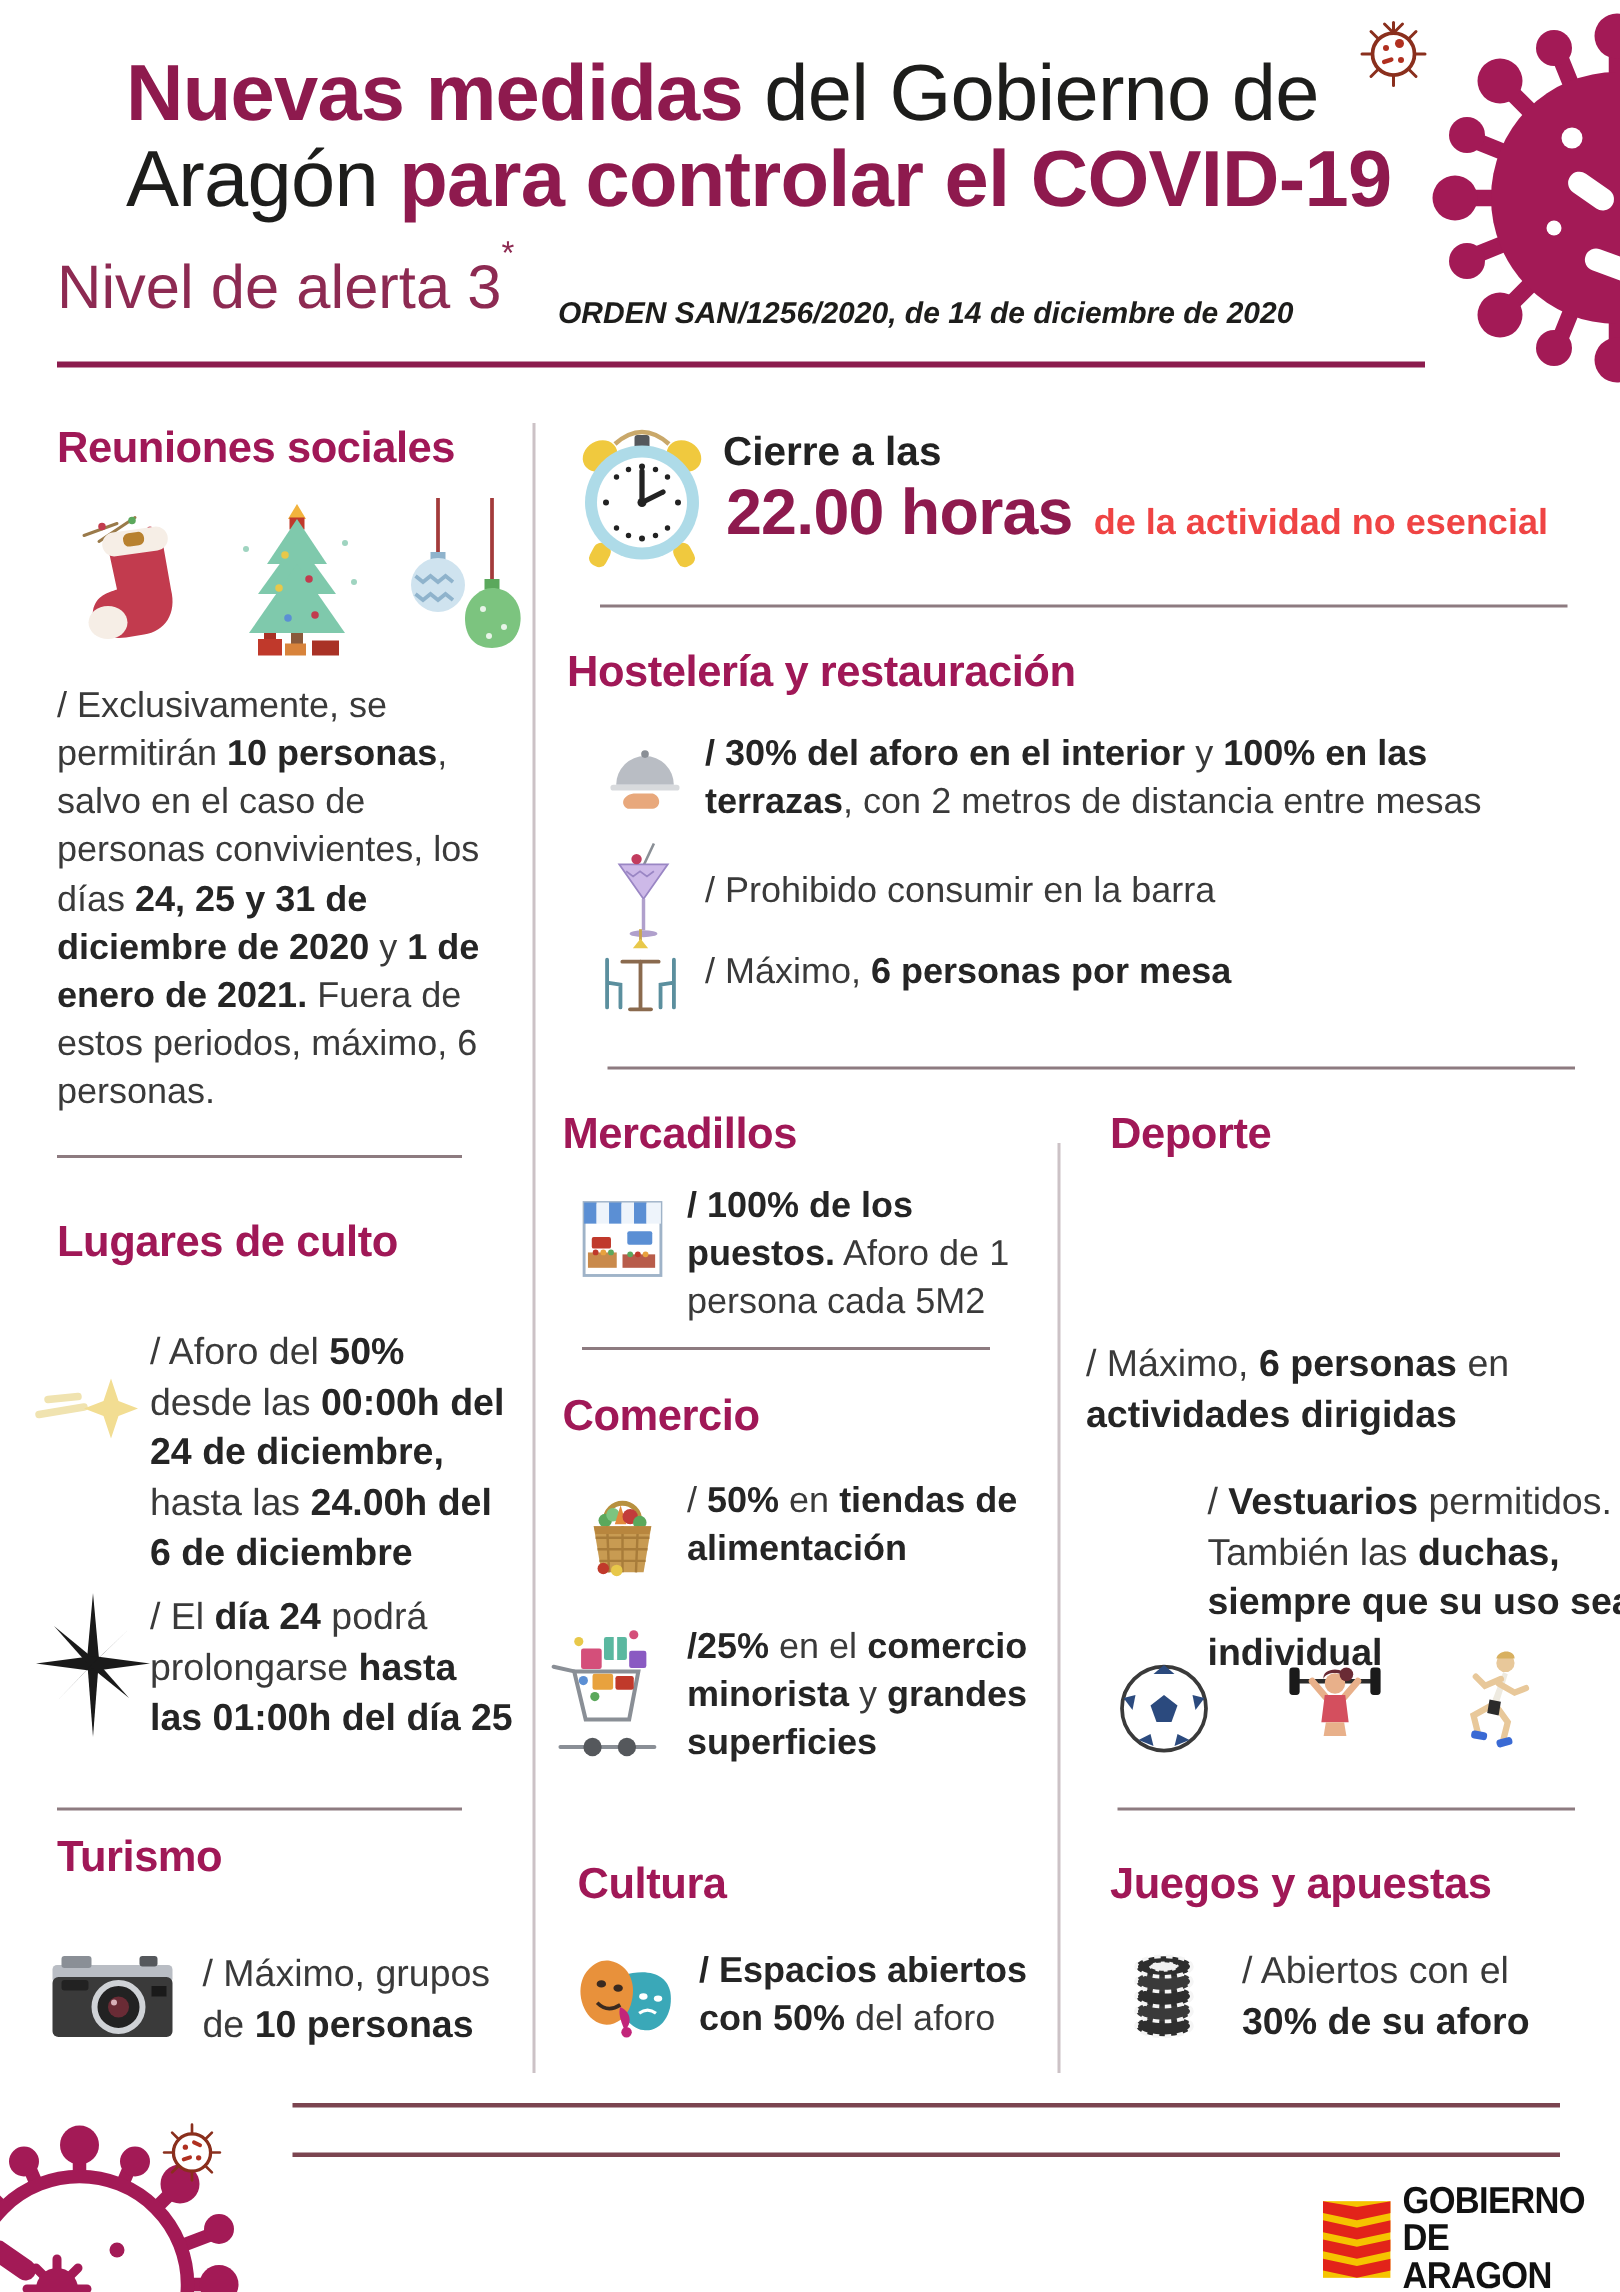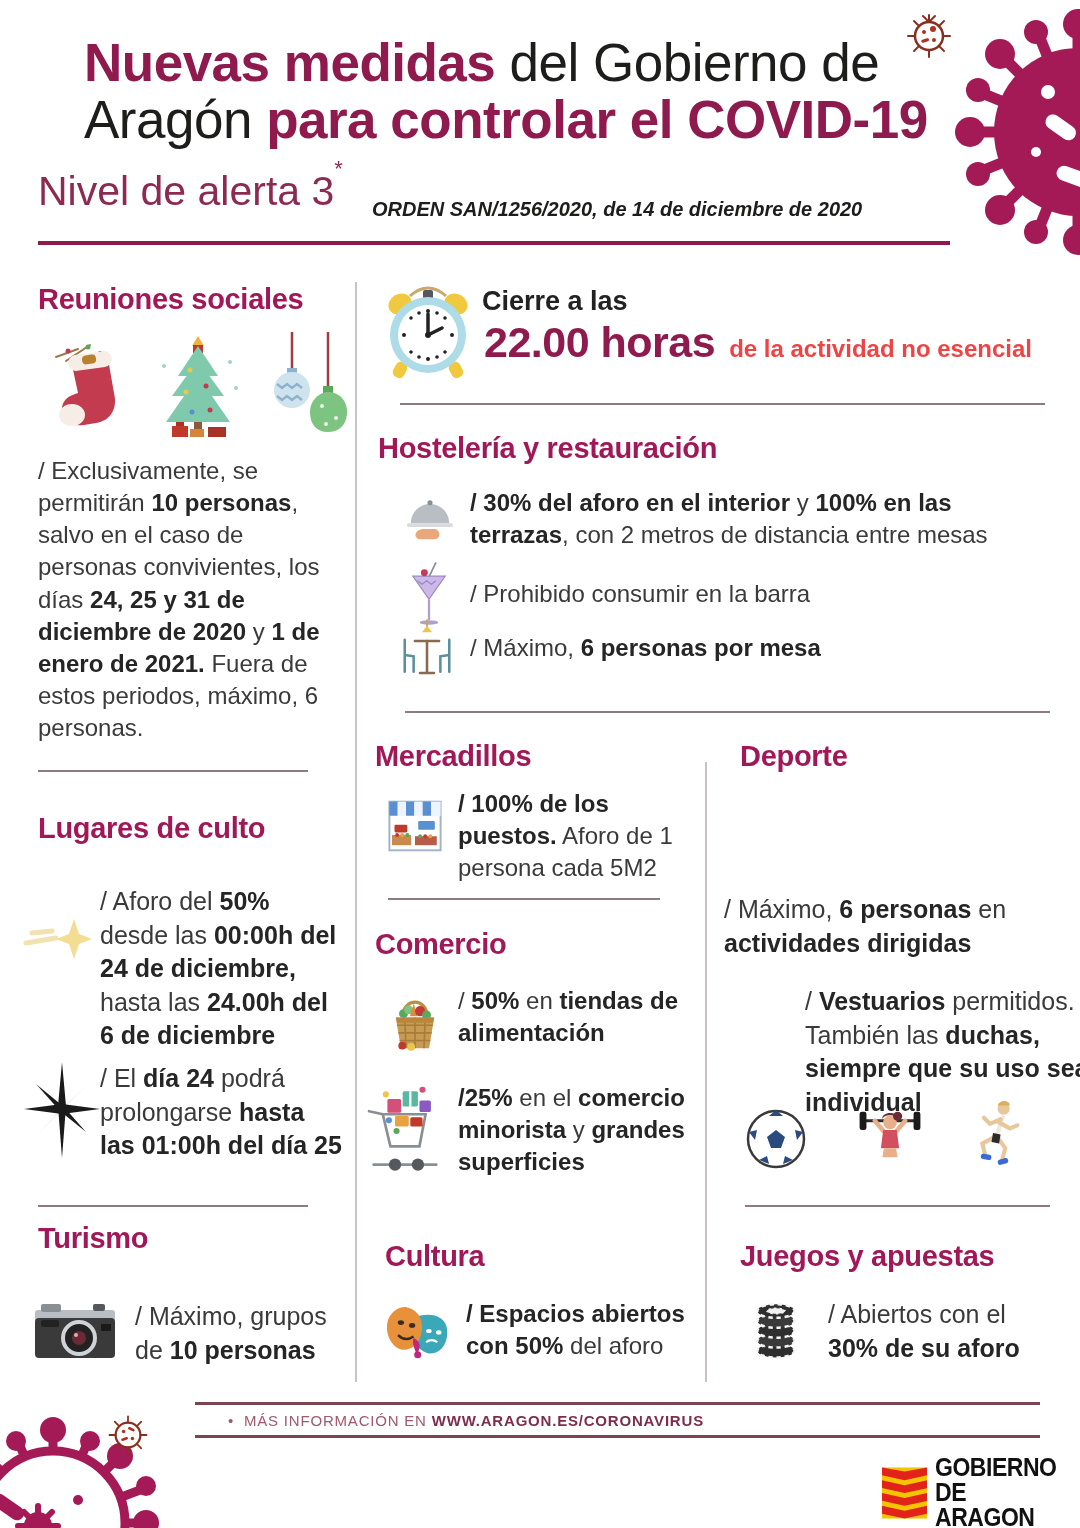--- a/index.html
+++ b/index.html
@@ -427,23 +427,20 @@
       <ellipse cx="50" cy="72" rx="30" ry="11" fill="#3a3a3a" stroke="#f5f5f5" stroke-width="4" stroke-dasharray="7 6"></ellipse>
       <ellipse cx="50" cy="56" rx="30" ry="11" fill="#2e2e2e" stroke="#f5f5f5" stroke-width="4" stroke-dasharray="7 6"></ellipse>
       <ellipse cx="50" cy="40" rx="30" ry="11" fill="#3a3a3a" stroke="#f5f5f5" stroke-width="4" stroke-dasharray="7 6"></ellipse>
       <ellipse cx="50" cy="24" rx="30" ry="11" fill="#2e2e2e" stroke="#f5f5f5" stroke-width="4" stroke-dasharray="7 6"></ellipse>
       <ellipse cx="50" cy="24" rx="16" ry="5.5" fill="#f0f0f0" stroke="#2e2e2e" stroke-width="2" stroke-dasharray="5 4"></ellipse>
     </g>
   </svg>
   <div class="abs txt big" style="left:828px;top:1298px;width:225px;"><span>/ Abiertos con el </span><b>30% de su aforo</b></div>
 
   <div class="abs footrule" style="left:195px;top:1402px;width:845px;"></div>
-  <div class="abs info" style="left:228px;top:1412px;">
-    <span>•</span>&nbsp;&nbsp;<span>MÁS INFORMACIÓN EN </span><b>WWW.ARAGON.ES/CORONAVIRUS</b>
-  </div>
   <div class="abs footrule" style="left:195px;top:1435px;width:845px;"></div>
 
   <svg class="abs" style="left:-62px;top:1408px;" width="230" height="230" viewBox="0 0 230 230">
     <g stroke="#a31a56" stroke-width="9" stroke-linecap="round">
       <line x1="115" y1="115" x2="115" y2="28"></line>
         <line x1="115" y1="115" x2="54" y2="54"></line>
       <line x1="115" y1="115" x2="28" y2="115"></line>
         <line x1="115" y1="115" x2="176" y2="54"></line>
       <line x1="115" y1="115" x2="202" y2="115"></line>
         <line x1="115" y1="115" x2="176" y2="176"></line>

